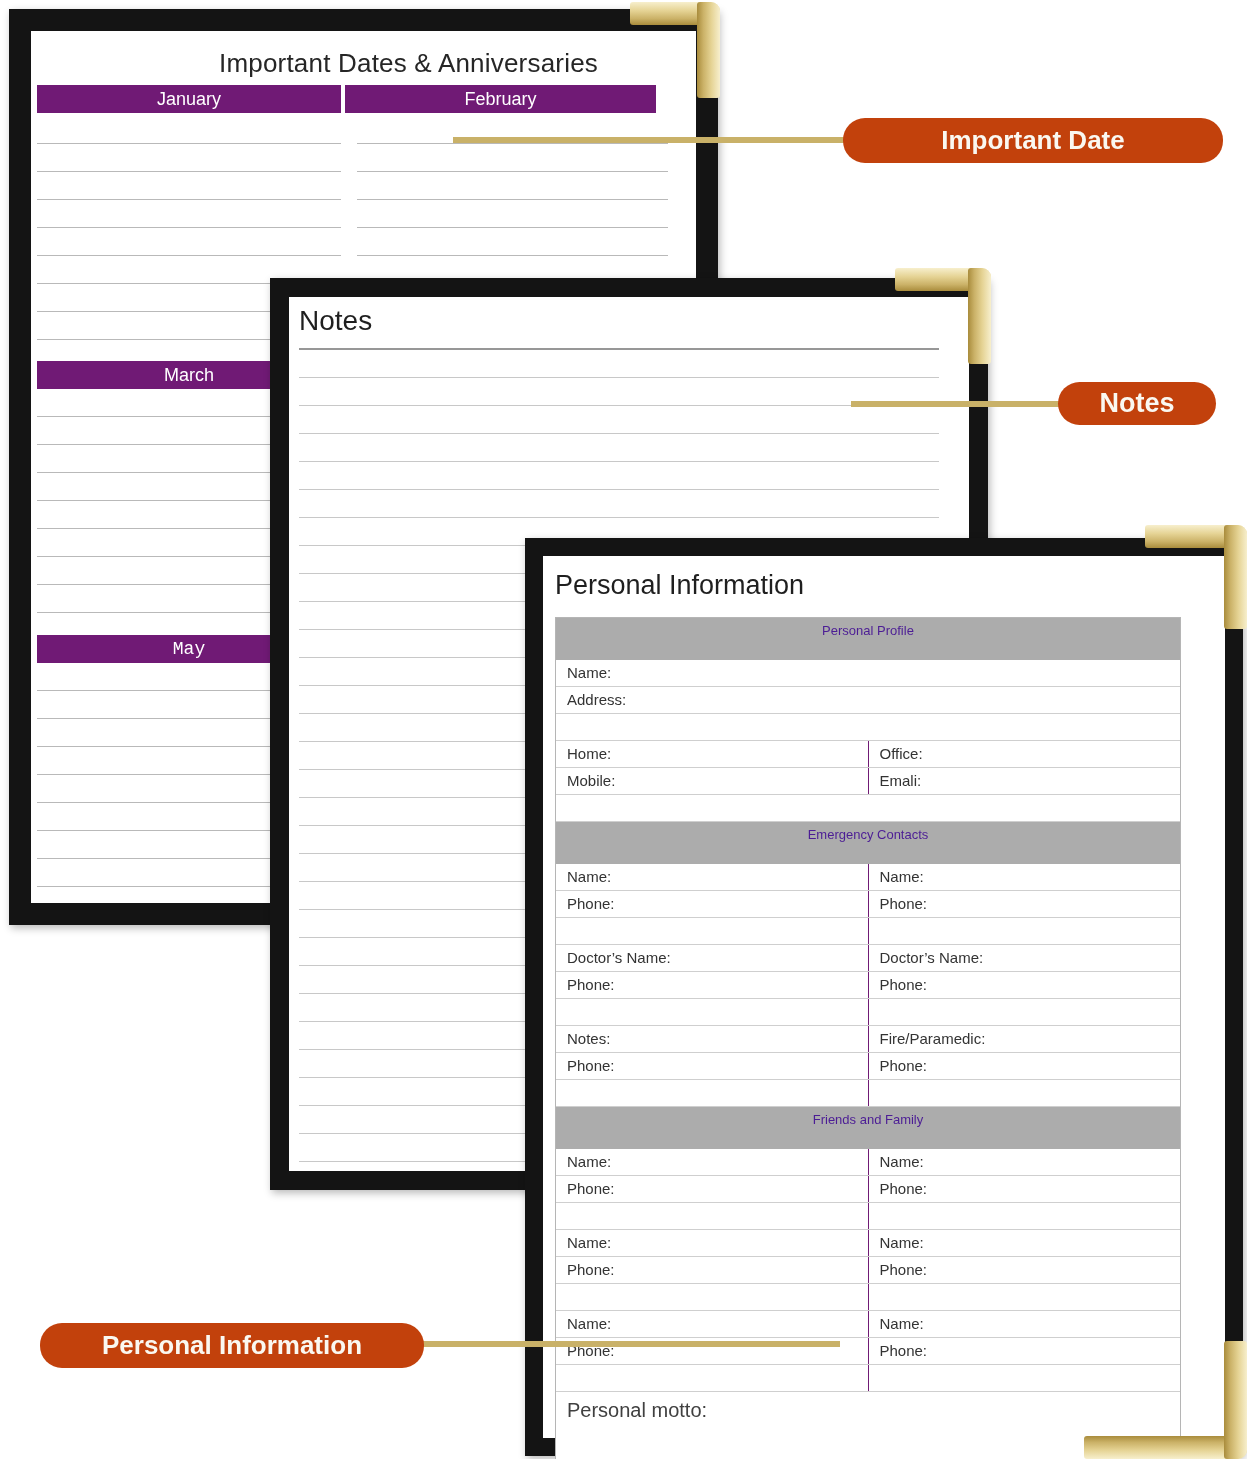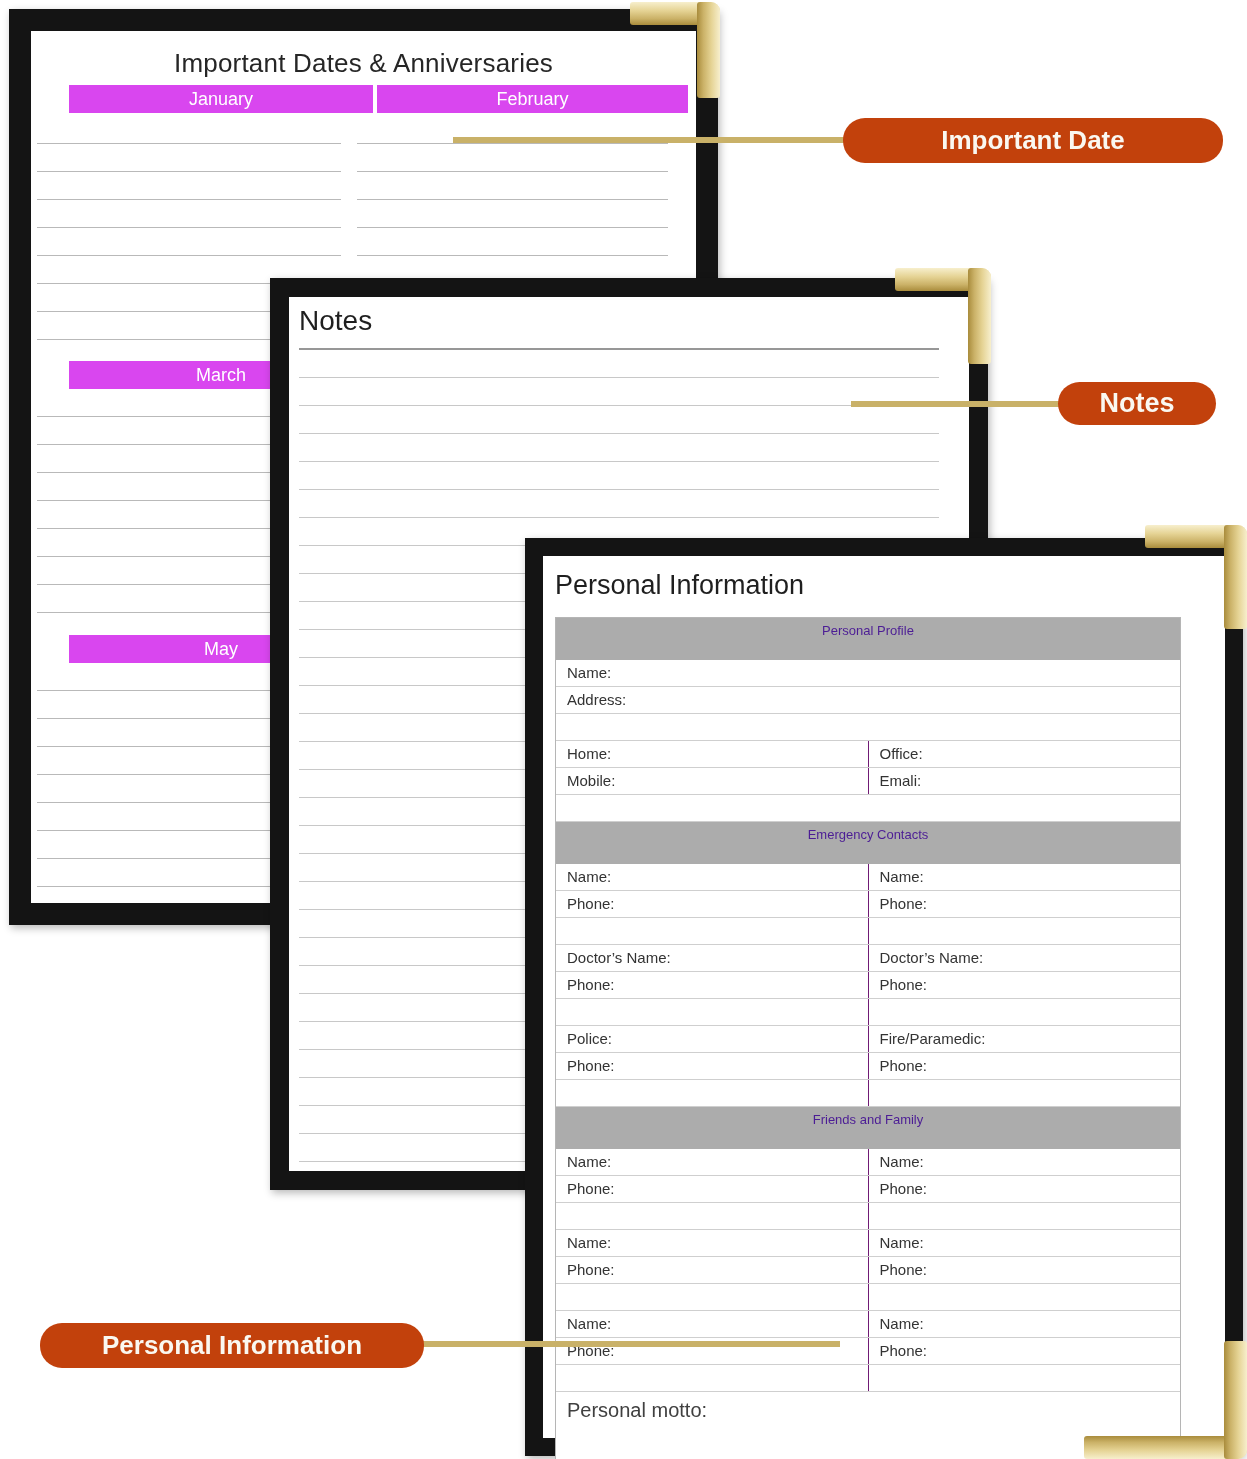--- a/index.html
+++ b/index.html
@@ -8,27 +8,27 @@
     background:#ffffff;
     font-family:"Liberation Sans", sans-serif;
   }
   .page{position:absolute;background:#141414;box-shadow:2px 3px 8px rgba(0,0,0,.28);}
   .inner{position:absolute;background:#ffffff;}
 
   
   .page1{left:9px;top:9px;width:709px;height:916px;z-index:1;}
   .page1 .inner{left:22px;top:22px;right:22px;bottom:22px;}
   .p1-title{position:absolute;left:0;top:17px;width:100%;text-align:center;
-    font-size:26px;color:#262626;letter-spacing:.2px;}
-  .mbar{position:absolute;height:28px;background:#d946ef;color:#fff;
-    text-align:center;font-size:18px;line-height:28px;margin-left:32px;}
+    font-size:26px;color:#262626;letter-spacing:.2px;padding-left:45px;}
+  .mbar{position:absolute;height:28px;background:#701a75;color:#fff;
+    text-align:center;font-size:18px;line-height:28px;}
   .mbar.jan{left:6px;top:54px;width:304px;}
   .mbar.feb{left:314px;top:54px;width:311px;}
   .mbar.mar{left:6px;top:330px;width:304px;}
-  .mbar.may{left:6px;top:604px;width:304px;}
+  .mbar.may{left:6px;top:604px;width:304px;font-family:Liberation Mono, monospace;}
   .ruled{position:absolute;background-image:repeating-linear-gradient(
       to bottom,transparent 0,transparent 27px,#b9b9b9 27px,#b9b9b9 28px);}
   .ruled.r-jan{left:6px;top:85px;width:304px;height:224px;}
   .ruled.r-feb{left:326px;top:85px;width:311px;height:224px;}
   .ruled.r-mar{left:6px;top:358px;width:304px;height:224px;}
   .ruled.r-may{left:6px;top:632px;width:304px;height:224px;}
 
   
   .page2{left:270px;top:278px;width:718px;height:912px;z-index:2;}
   .page2 .inner{left:19px;top:19px;right:19px;bottom:19px;}
@@ -168,21 +168,21 @@
         </div>
       <div class="trow split">
           <span class="cell">Phone:</span>
           <span class="cell">Phone:</span>
         </div>
       <div class="trow split">
           <span class="cell"></span>
           <span class="cell"></span>
         </div>
       <div class="trow split">
-          <span class="cell">Police:</span>
+          <span class="cell">Notes:</span>
           <span class="cell">Fire/Paramedic:</span>
         </div>
       <div class="trow split">
           <span class="cell">Phone:</span>
           <span class="cell">Phone:</span>
         </div>
       <div class="trow split">
           <span class="cell"></span>
           <span class="cell"></span>
         </div>

